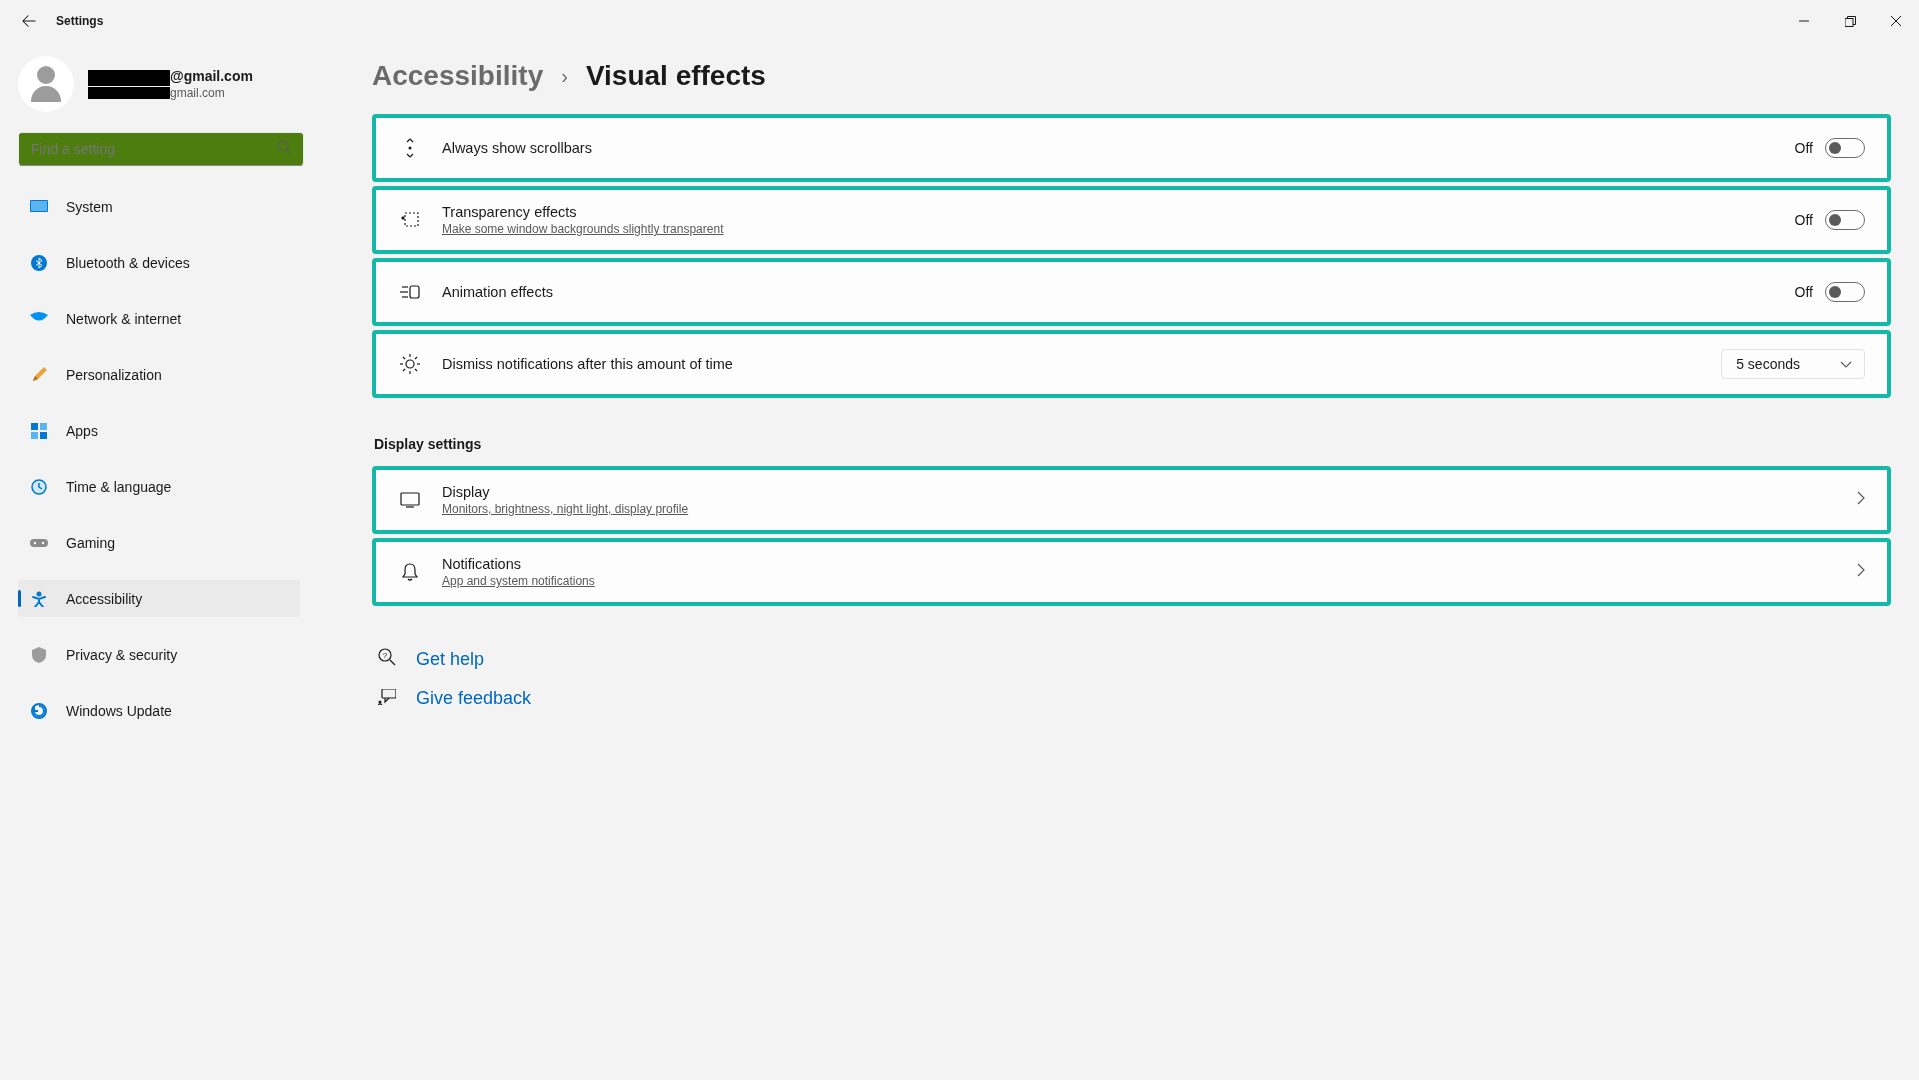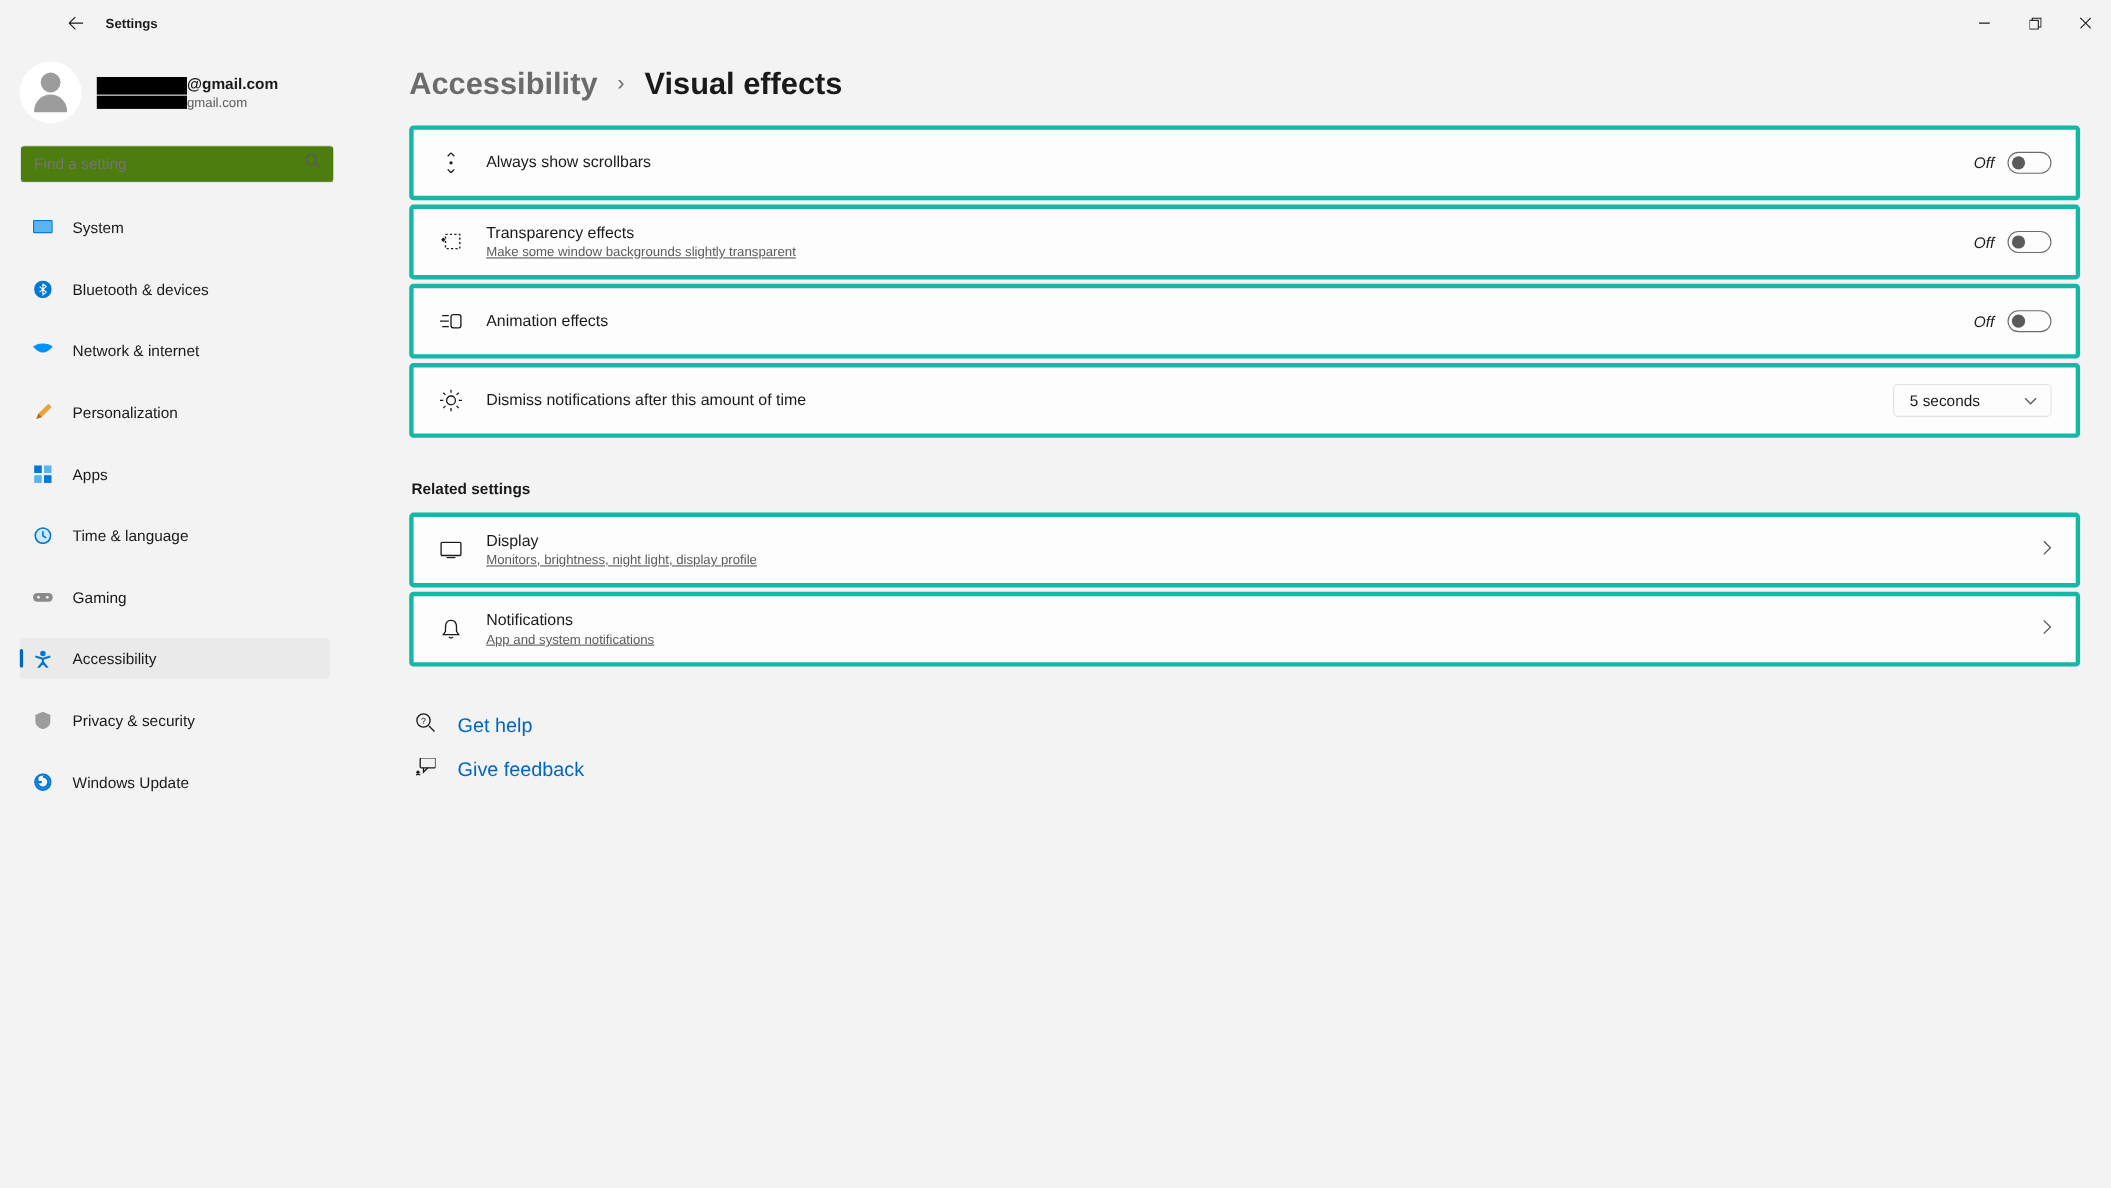--- a/index.html
+++ b/index.html
@@ -1,19 +1,19 @@
 <!DOCTYPE html>
 <html><head>
 <meta charset="utf-8">
 <style>
 * { margin: 0; padding: 0; box-sizing: border-box; font-family: 'Segoe UI', 'Segoe UI Variable', sans-serif; }
 body { background: #f3f3f3; width: 1919px; height: 1080px; overflow: hidden; color: #1a1a1a; }
 
 
-.titlebar { height: 42px; display: flex; align-items: center; padding-left: 20px; margin-left: 40px; }
+.titlebar { height: 42px; display: flex; align-items: center; padding-left: 20px; }
 .back-btn { width: 18px; height: 18px; display: flex; align-items: center; justify-content: center; cursor: pointer; }
 .app-title { margin-left: 18px; font-size: 12px; font-weight: 600; color: #1a1a1a; }
 .win-controls { margin-left: auto; display: flex; }
 .win-btn { width: 46px; height: 32px; display: flex; align-items: center; justify-content: center; cursor: pointer; }
 
 
 .layout { display: flex; height: calc(100% - 42px); }
 .sidebar { width: 310px; padding: 0 10px 0 18px; flex-shrink: 0; }
 
 
@@ -44,21 +44,21 @@
 .breadcrumb { display: flex; align-items: center; gap: 18px; margin-bottom: 22px; }
 .crumb-parent { font-size: 28px; font-weight: 600; color: #6b6b6b; cursor: pointer; }
 .crumb-sep { font-size: 20px; color: #6b6b6b; }
 .crumb-current { font-size: 28px; font-weight: 600; color: #1a1a1a; }
 
 .card { background: #fdfdfd; border: 4px solid #14b8a6; border-radius: 4px; margin-bottom: 4px; display: flex; align-items: center; padding: 0 22px; min-height: 68px; }
 .card-icon { width: 24px; display: flex; align-items: center; justify-content: center; margin-right: 20px; }
 .card-text { flex: 1; }
 .card-title { font-size: 14.5px; color: #1a1a1a; }
 .card-sub { font-size: 12px; color: #5a5a5a; margin-top: 2px; text-decoration: underline; }
-.toggle-wrap { display: flex; align-items: center; gap: 12px; font-style: italic; }
+.toggle-wrap { display: flex; align-items: center; gap: 12px; }
 .toggle-label { font-size: 14px; }
 .toggle { width: 40px; height: 20px; border: 1px solid #6b6b6b; border-radius: 10px; position: relative; cursor: pointer; background: #fdfdfd; }
 .toggle-knob { width: 12px; height: 12px; border-radius: 50%; background: #5a5a5a; position: absolute; top: 3px; left: 3px; }
 
 .select { display: flex; align-items: center; gap: 40px; border: 1px solid #e2e2e2; border-radius: 4px; padding: 6px 12px 6px 14px; background: #fdfdfd; cursor: pointer; font-size: 14px; min-width: 128px; justify-content: space-between; }
 
 .section-title { font-size: 14px; font-weight: 600; margin: 38px 0 14px 2px; }
 
 .link-row { display: flex; align-items: center; gap: 20px; margin-top: 18px; padding-left: 6px; }
 .link-row .lk { color: #0067c0; font-size: 18px; cursor: pointer; }
@@ -296,21 +296,21 @@
           <div class="card-title">Dismiss notifications after this amount of time</div>
         </div>
       <div class="select">
         <span>5 seconds</span>
         <span><svg width="12" height="8">
               <path d="M1 1 L6 6 L11 1" stroke="#5a5a5a" stroke-width="1.2" fill="none"></path>
             </svg></span>
       </div>
     </div>
 
-    <div class="section-title">Related settings</div>
+    <div class="section-title">Display settings</div>
 
     <div class="card">
       <div class="card-icon">
           <svg width="20" height="16">
             <rect x="1" y="1" width="18" height="12" rx="1" stroke="#1a1a1a" stroke-width="1.2" fill="none"></rect>
             <line x1="6" y1="15" x2="14" y2="15" stroke="#1a1a1a" stroke-width="1.2"></line>
           </svg>
         </div>
       <div class="card-text">
         <div class="card-title">Display</div>

